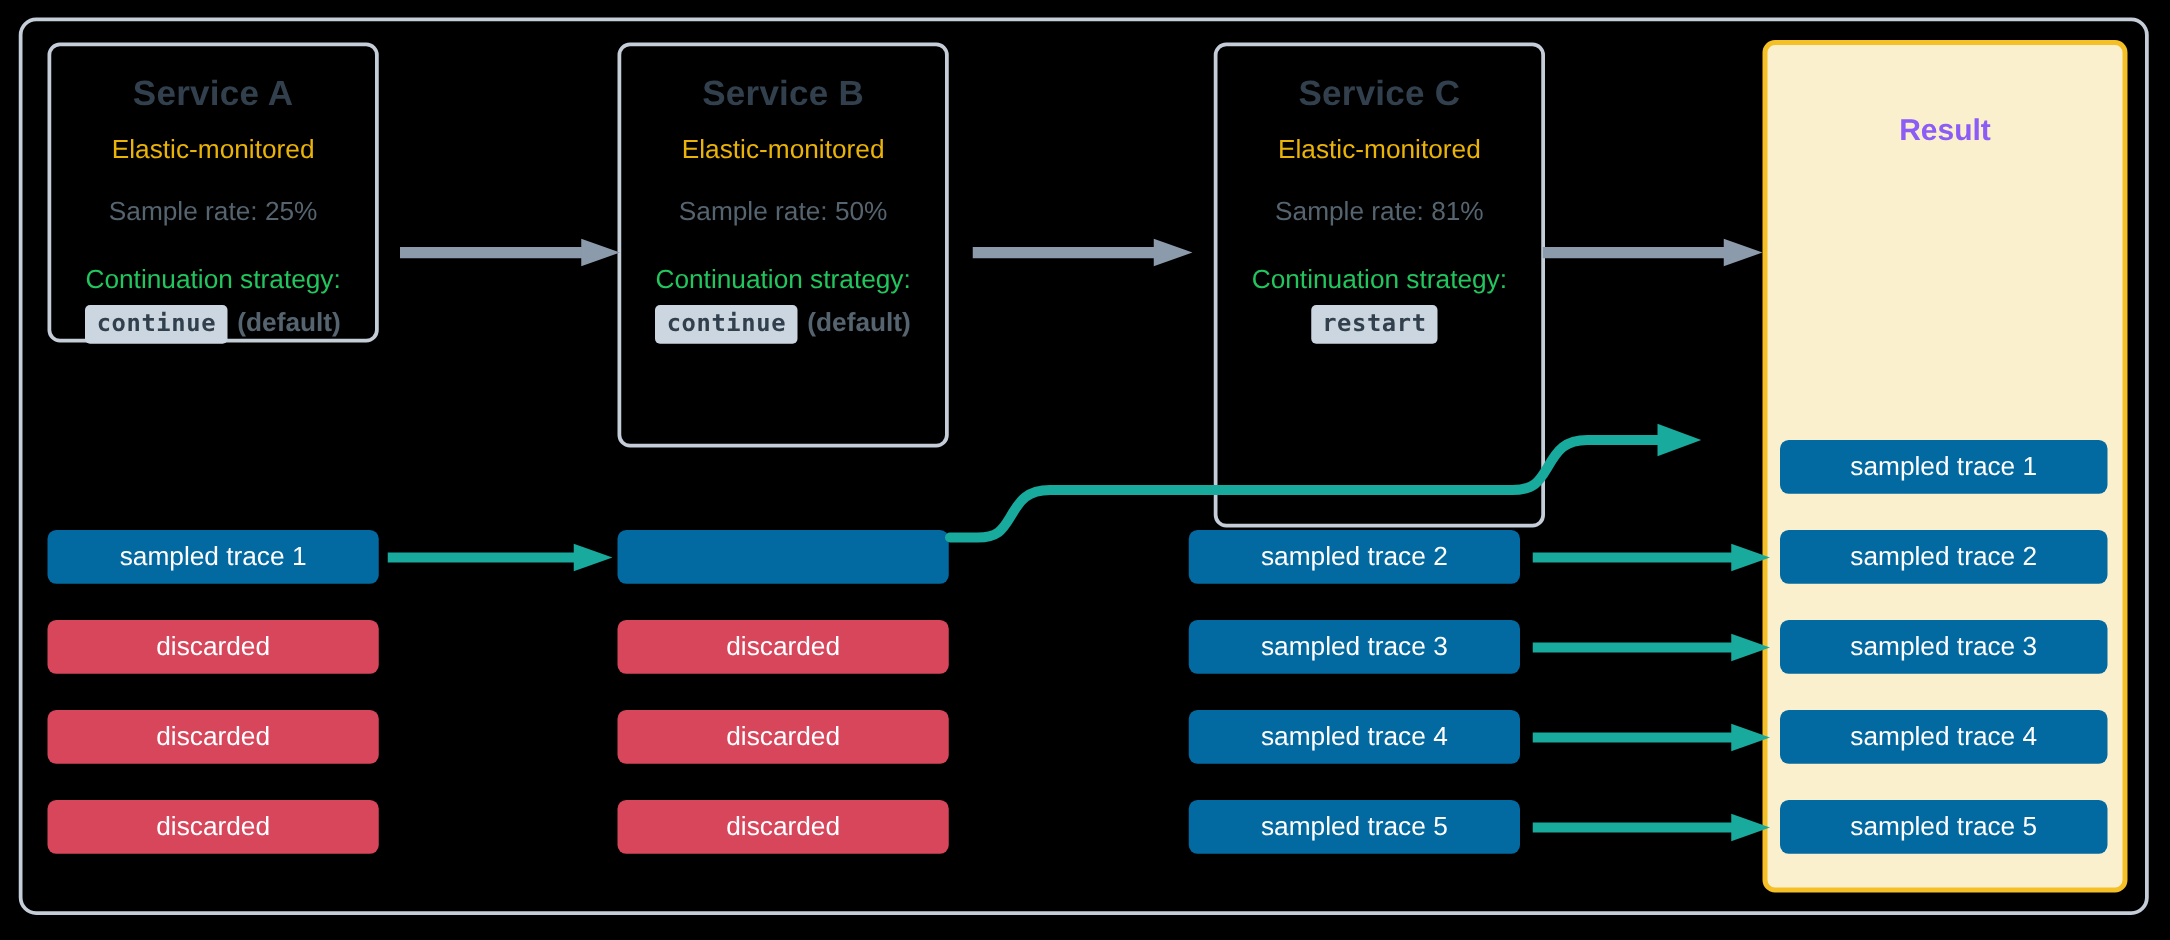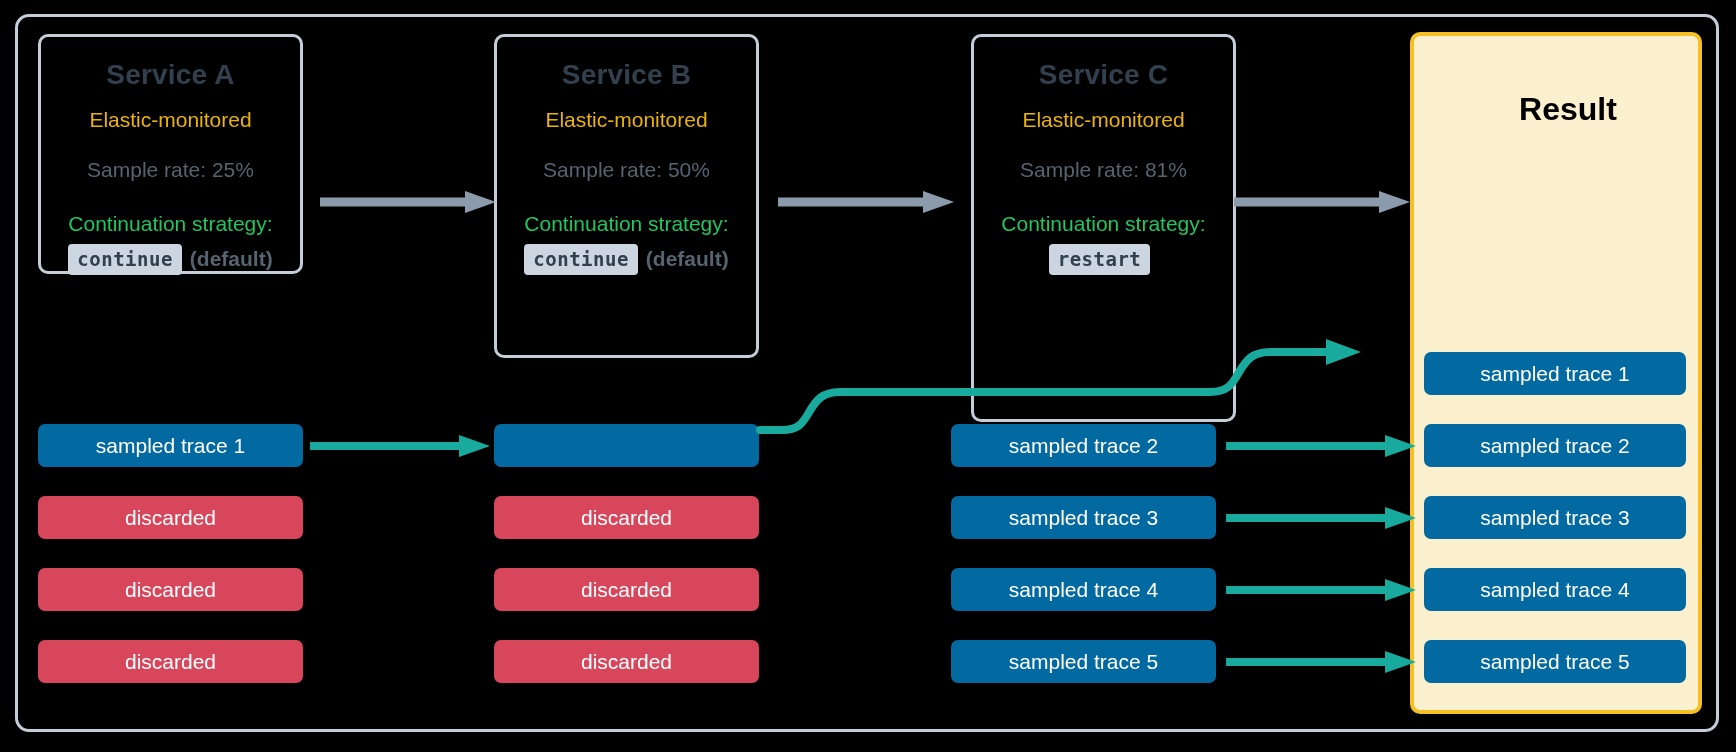--- a/index.html
+++ b/index.html
@@ -99,26 +99,26 @@
     width: 292px;
     height: 682px;
     box-sizing: border-box;
     border: 4px solid #f5c026;
     border-radius: 10px;
     background: #fbf0cd;
   }
   #result-title {
     position: absolute;
     top: 55px;
-    left: 12px;
+    left: 0;
     width: 100%;
     text-align: center;
-    font-size: 32px;
+    font-size: 24px;
     font-weight: bold;
-    color: #000000;
+    color: #8b5cf6;
   }
 
   
   .pill {
     position: absolute;
     height: 43px;
     border-radius: 7px;
     display: flex;
     align-items: center;
     justify-content: center;

